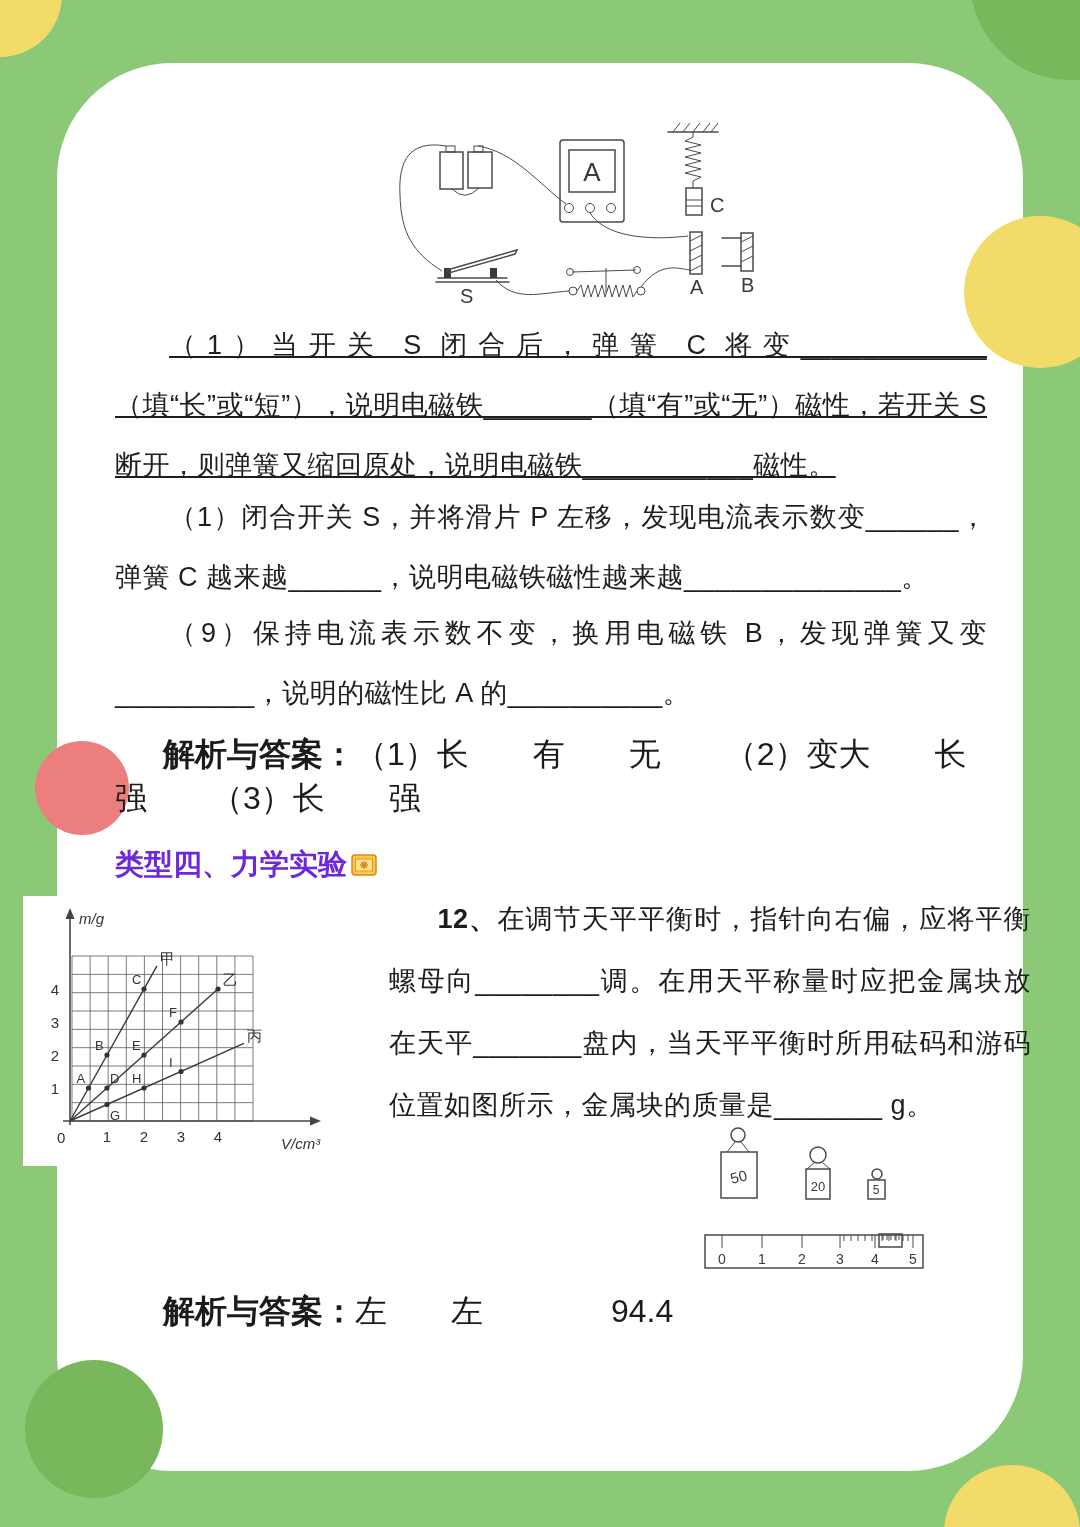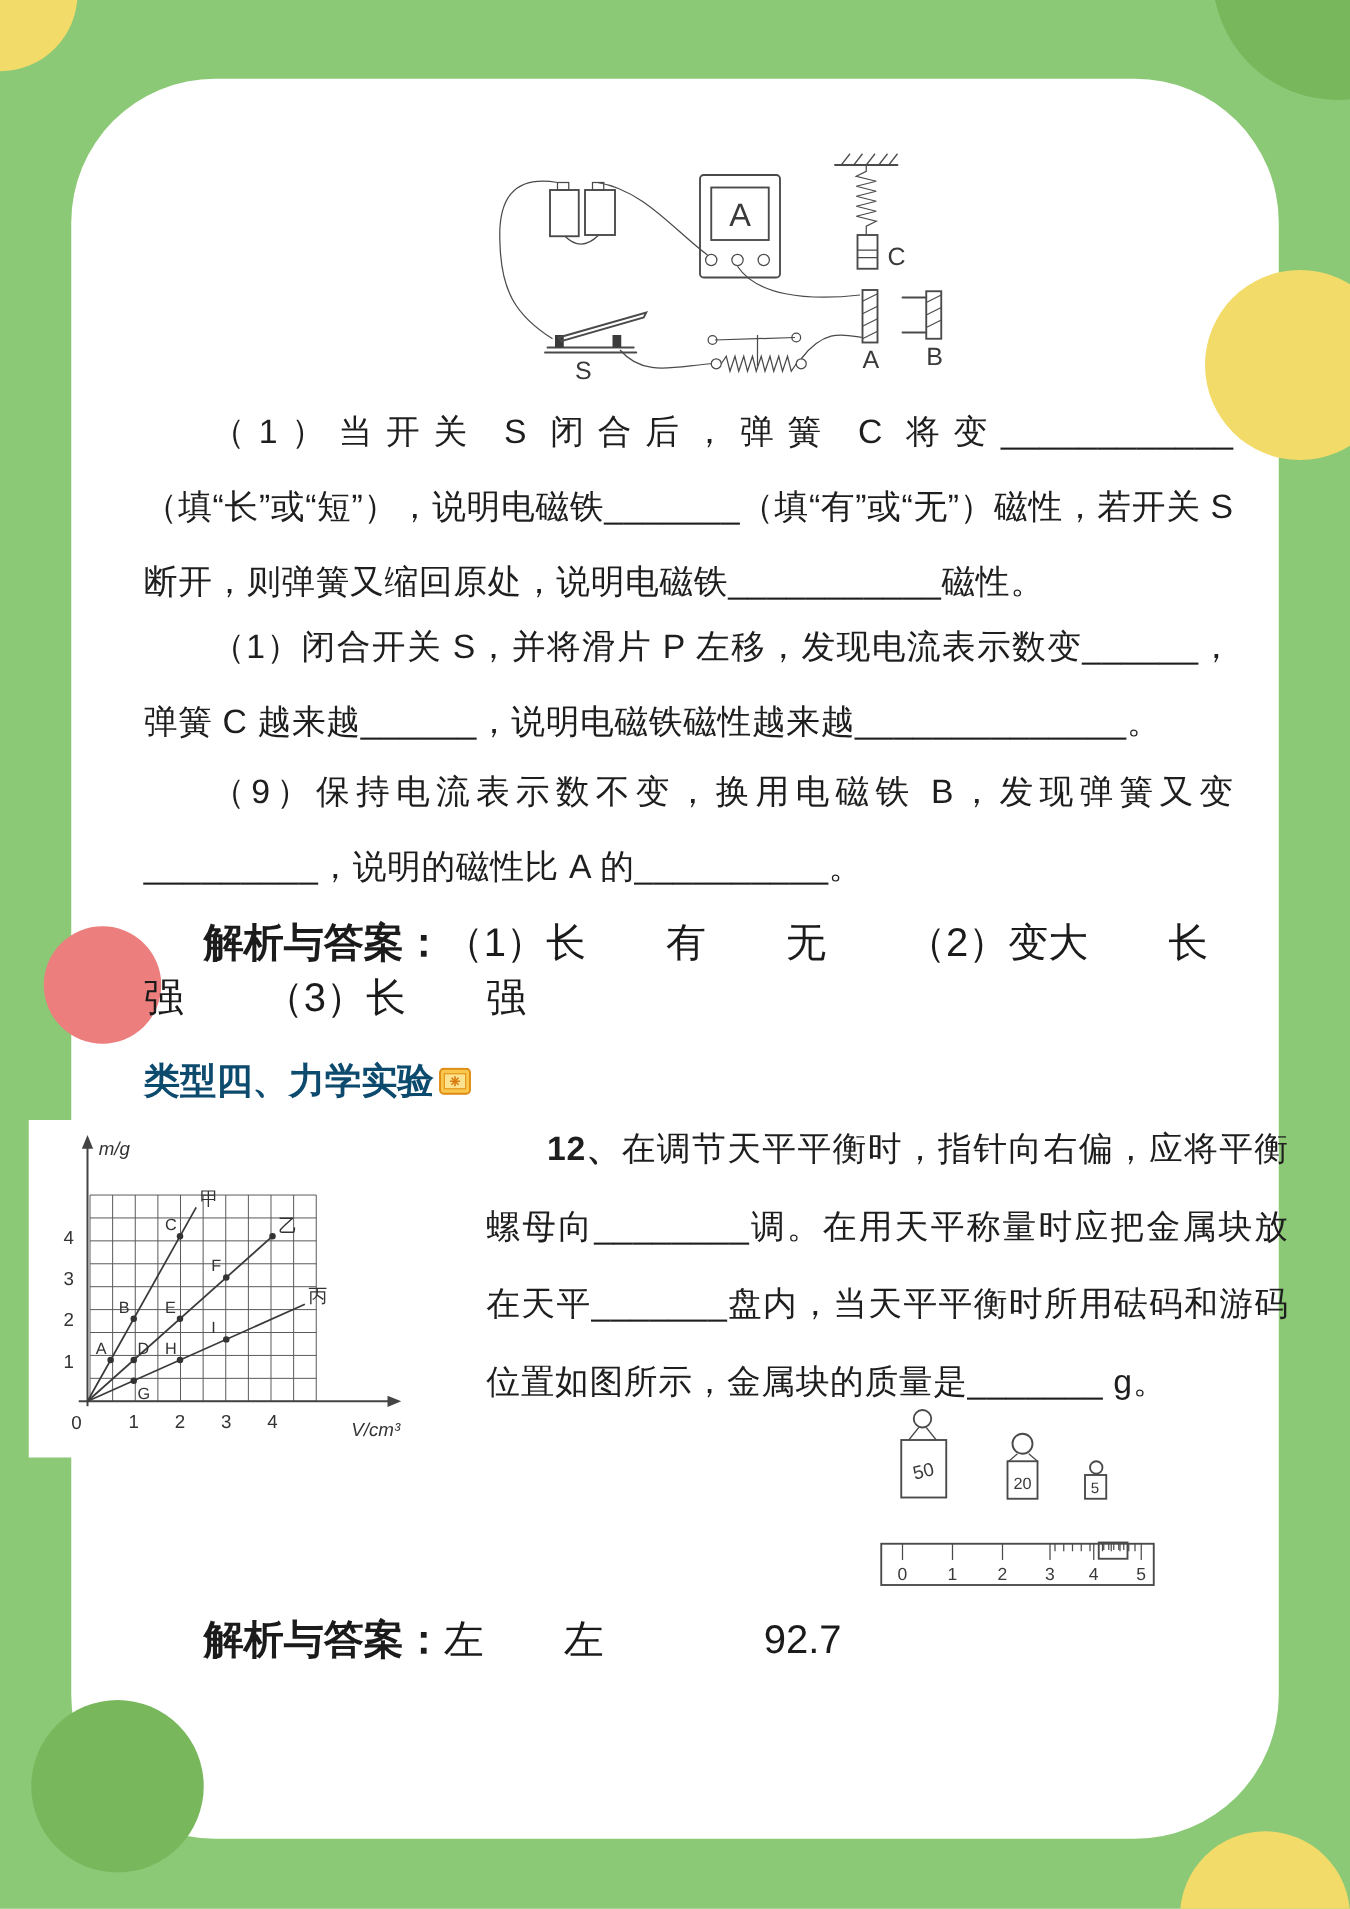--- a/index.html
+++ b/index.html
@@ -17,21 +17,21 @@
   .content{position:absolute;inset:0;z-index:3;}
   .txt{
     position:absolute;color:#1e1e1e;font-size:27px;line-height:60px;
     text-align:justify;letter-spacing:0.5px;
   }
   .indent2{text-indent:2em;}
   .answer-row{position:absolute;left:115px;width:872px;font-size:32px;color:#1b1b1b;}
   .answer-row .lbl{font-weight:bold;}
   .heading{
     position:absolute;left:115px;top:845px;font-size:29px;font-weight:bold;
-    color:#0c4a6e;display:flex;align-items:center;gap:4px;
+    color:#6d28d9;display:flex;align-items:center;gap:4px;
   }
   .figure-box{position:absolute;}
   .graph-box{position:absolute;left:23px;top:896px;width:312px;height:270px;background:#ffffff;}
   svg text{font-family:"Liberation Sans","DejaVu Sans",sans-serif;}
   .sketch{stroke:#4a4a4a;fill:none;stroke-width:1.5;stroke-linecap:round;}
   .sketch-thin{stroke:#4a4a4a;fill:none;stroke-width:1;}
   .figlabel{font-size:20px;fill:#3a3a3a;}
   .gtick{font-size:15px;fill:#333;}
   .gpt{font-size:13px;fill:#333;}
   .gname{font-size:15px;fill:#333;}
@@ -131,21 +131,21 @@
       <g>
         <path class="sketch-thin" d="M66,46 C 30,40 18,60 20,95 C 21,132 32,152 62,171"></path>
         <path class="sketch-thin" d="M98,46 C 135,52 160,85 186,104"></path>
         <path class="sketch-thin" d="M210,113 C 225,136 265,141 308,136"></path>
         <path class="sketch-thin" d="M116,180 C 135,202 160,193 189,191"></path>
         <path class="sketch-thin" d="M261,187 C 280,162 296,168 310,170"></path>
       </g>
     </svg>
   </div>
 
-  <div class="txt indent2" style="left:115px;top:315px;width:872px;">（1）当开关 S 闭合后，弹簧 C 将变____________（填“长”或“短”），说明电磁铁_______（填“有”或“无”）磁性，若开关 S 断开，则弹簧又缩回原处，说明电磁铁___________磁性。</div>
+  <div class="txt indent2" style="left:115px;top:315px;width:872px;text-decoration:underline;">（1）当开关 S 闭合后，弹簧 C 将变____________（填“长”或“短”），说明电磁铁_______（填“有”或“无”）磁性，若开关 S 断开，则弹簧又缩回原处，说明电磁铁___________磁性。</div>
   <div class="txt indent2" style="left:115px;top:487px;width:872px;">（1）闭合开关 S，并将滑片 P 左移，发现电流表示数变______，弹簧 C 越来越______，说明电磁铁磁性越来越______________。</div>
   <div class="txt indent2" style="left:115px;top:603px;width:872px;">（9）保持电流表示数不变，换用电磁铁 B，发现弹簧又变_________，说明的磁性比 A 的__________。</div>
 
   <div class="answer-row" style="top:733px;">
     <span style="display:inline-block;width:48px;"></span><span class="lbl">解析与答案：</span><span>（1）长　　有　　无　　（2）变大　　长　　强　　（3）长　　强</span>
   </div>
 
   <div class="heading">
     <span>类型四、力学实验</span>
     <span style="display:inline-block;line-height:0;">
@@ -276,16 +276,16 @@
       <text class="rnum" x="32" y="151" text-anchor="middle">0</text>
       <text class="rnum" x="72" y="151" text-anchor="middle">1</text>
       <text class="rnum" x="112" y="151" text-anchor="middle">2</text>
       <text class="rnum" x="150" y="151" text-anchor="middle">3</text>
       <text class="rnum" x="185" y="151" text-anchor="middle">4</text>
       <text class="rnum" x="223" y="151" text-anchor="middle">5</text>
     </svg>
   </div>
 
   <div class="answer-row" style="top:1290px;">
-    <span style="display:inline-block;width:48px;"></span><span class="lbl">解析与答案：</span><span>左　　左　　　　92.7</span>
+    <span style="display:inline-block;width:48px;"></span><span class="lbl">解析与答案：</span><span>左　　左　　　　94.4</span>
   </div>
 
 </div>
 
 </body></html>

